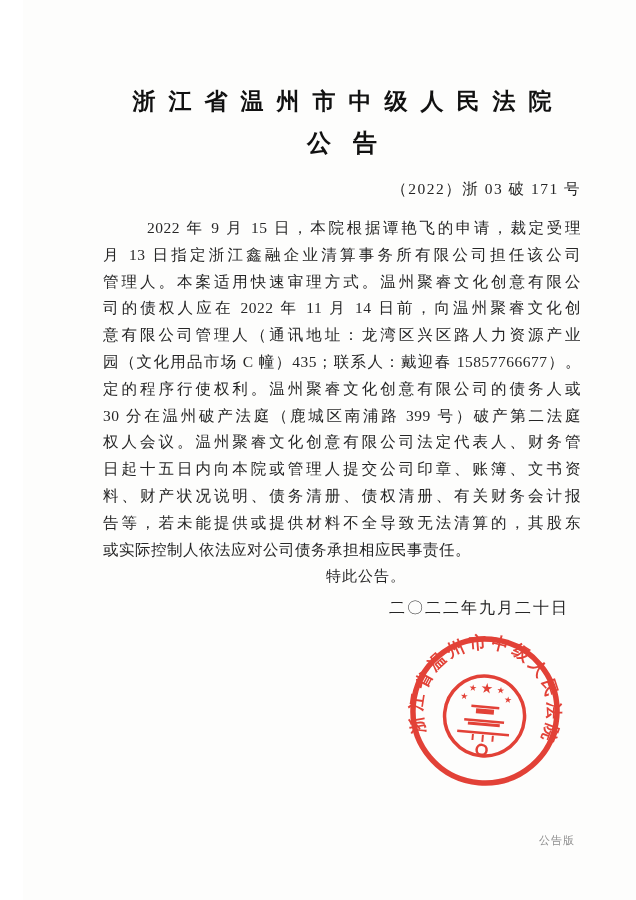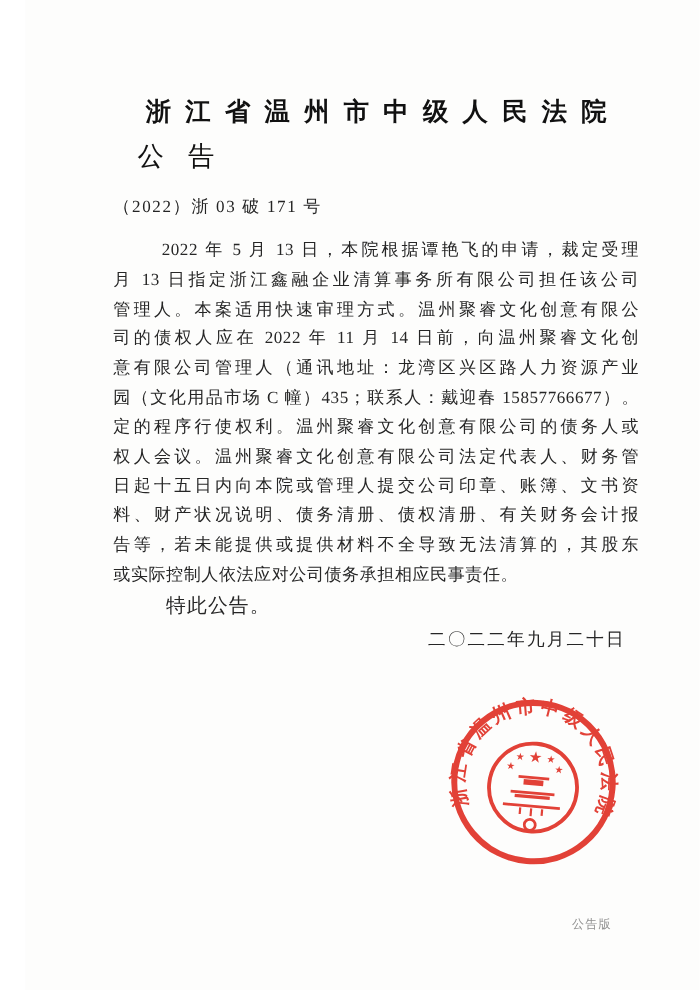--- a/index.html
+++ b/index.html
@@ -15,47 +15,47 @@
   .doc{
     position:absolute;left:80px;top:86px;width:478px;
     color:#1c1c1c;
   }
   .title1{
     font-size:23px;line-height:32px;font-weight:700;
     text-align:center;letter-spacing:13px;padding-left:13px;
     color:#111;white-space:nowrap;
   }
   .title2{
-    font-size:24px;line-height:32px;font-weight:400;
-    letter-spacing:22px;padding-left:22px;
+    font-size:24px;line-height:32px;font-weight:700;
+    text-align:center;letter-spacing:22px;padding-left:22px;
     color:#111;margin-top:9px;
   }
   .case-number{
     margin-top:19px;font-size:15.5px;line-height:22px;
-    letter-spacing:1.5px;color:#242424;
+    text-align:right;letter-spacing:1.5px;color:#242424;
   }
   .body-lines{margin-top:15px;}
   .body-lines > div{
     height:26.8px;line-height:26.8px;font-size:15.5px;
     color:#262626;letter-spacing:0.5px;
     text-align:justify;text-align-last:justify;
     overflow:hidden;white-space:nowrap;
   }
   .body-lines > div:first-of-type{text-indent:44px;}
   .body-lines > div:last-of-type{text-align-last:left;}
   .closing{
-    height:27px;line-height:27px;font-size:18px;color:#262626;
-    padding-left:48px;letter-spacing:1px;
+    height:27px;line-height:27px;font-size:15px;color:#262626;
+    padding-left:48px;letter-spacing:1px;text-align:center;
   }
   .date-line{
     margin-top:4px;height:27px;line-height:27px;font-size:16px;
     color:#262626;text-align:right;padding-right:12px;letter-spacing:2px;
   }
   .footer-note{
-    position:absolute;left:497px;top:833px;
+    position:absolute;left:516px;top:833px;
     font-size:11px;color:#8f8f8f;letter-spacing:1px;
     font-family:Liberation Mono, monospace;
   }
   .seal{
     position:absolute;left:382px;top:631px;width:160px;height:160px;
     mix-blend-mode:multiply;opacity:0.92;
     transform:rotate(5deg);
     pointer-events:none;
   }
   .seal svg{display:block;width:100%;height:100%;}
@@ -75,38 +75,39 @@
   <div class="doc">
 
     <div class="title1">浙江省温州市中级人民法院</div>
 
     <div class="title2">公告</div>
 
     <div class="case-number">（2022）浙 03 破 171 号</div>
 
     <div class="body-lines">
 
-        <div>2022 年 5 月 13 日，本院根据谭艳飞的申请，裁定受理</div>
+        <div>2022 年 9 月 15 日，本院根据谭艳飞的申请，裁定受理</div>
 
 
         <div>月 13 日指定浙江鑫融企业清算事务所有限公司担任该公司</div>
 
         <div>管理人。本案适用快速审理方式。温州聚睿文化创意有限公</div>
 
         <div>司的债权人应在 2022 年 11 月 14 日前，向温州聚睿文化创</div>
 
         <div>意有限公司管理人（通讯地址：龙湾区兴区路人力资源产业</div>
 
         <div>园（文化用品市场 C 幢）435；联系人：戴迎春 15857766677）。</div>
 
 
         <div>定的程序行使权利。温州聚睿文化创意有限公司的债务人或</div>
 
 
 
+        <div>30 分在温州破产法庭（鹿城区南浦路 399 号）破产第二法庭</div>
 
 
         <div>权人会议。温州聚睿文化创意有限公司法定代表人、财务管</div>
 
 
         <div>日起十五日内向本院或管理人提交公司印章、账簿、文书资</div>
 
         <div>料、财产状况说明、债务清册、债权清册、有关财务会计报</div>
 
         <div>告等，若未能提供或提供材料不全导致无法清算的，其股东</div>

